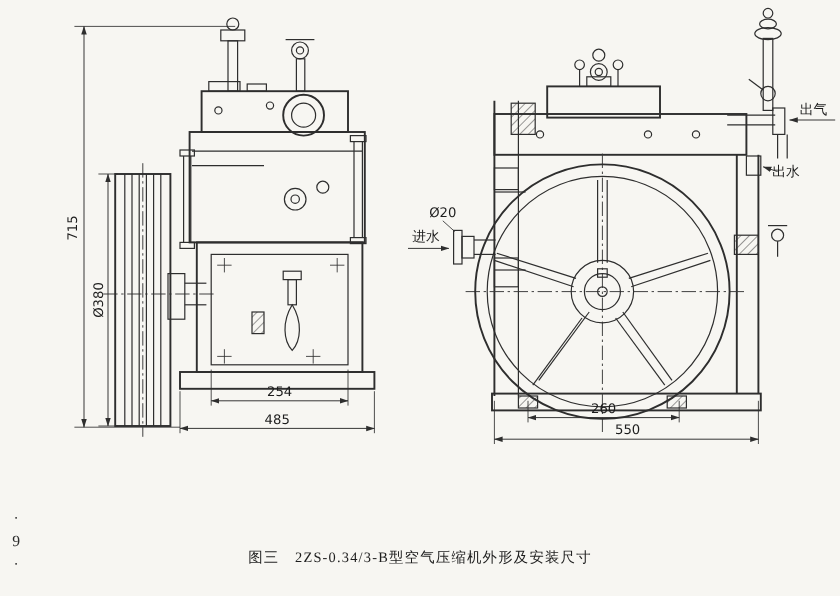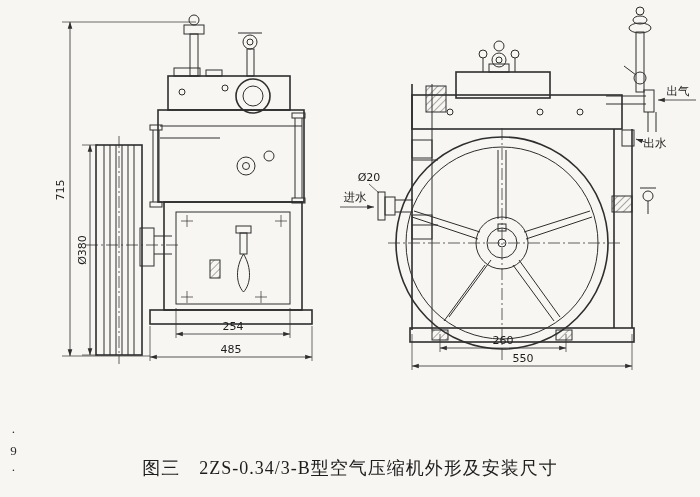--- a/index.html
+++ b/index.html
@@ -17,21 +17,21 @@
     text-orientation:upright;
     font-size:13px;
     letter-spacing:4px;
     color:#2b2b2b;
     font-family:"Liberation Serif", serif;
   }
   .caption {
     position:absolute;
     left:0; right:0; top:456px;
     text-align:center;
-    font-size:18px;
+    font-size:12px;
     color:#1d1d1d;
     letter-spacing:1px;
     font-family:"Liberation Serif", serif;
   }
   svg.drawing { position:absolute; left:0; top:0; }
   svg .ln    { stroke:#2e2e2e; stroke-width:1;   fill:none; }
   svg .thick { stroke:#2e2e2e; stroke-width:1.6; fill:none; }
   svg .thin  { stroke:#2e2e2e; stroke-width:0.7; fill:none; }
   svg .cl    { stroke:#3a3a3a; stroke-width:0.8; fill:none; stroke-dasharray:12 3 2 3; }
   svg .dim   { stroke:#2e2e2e; stroke-width:0.8; fill:none; }

